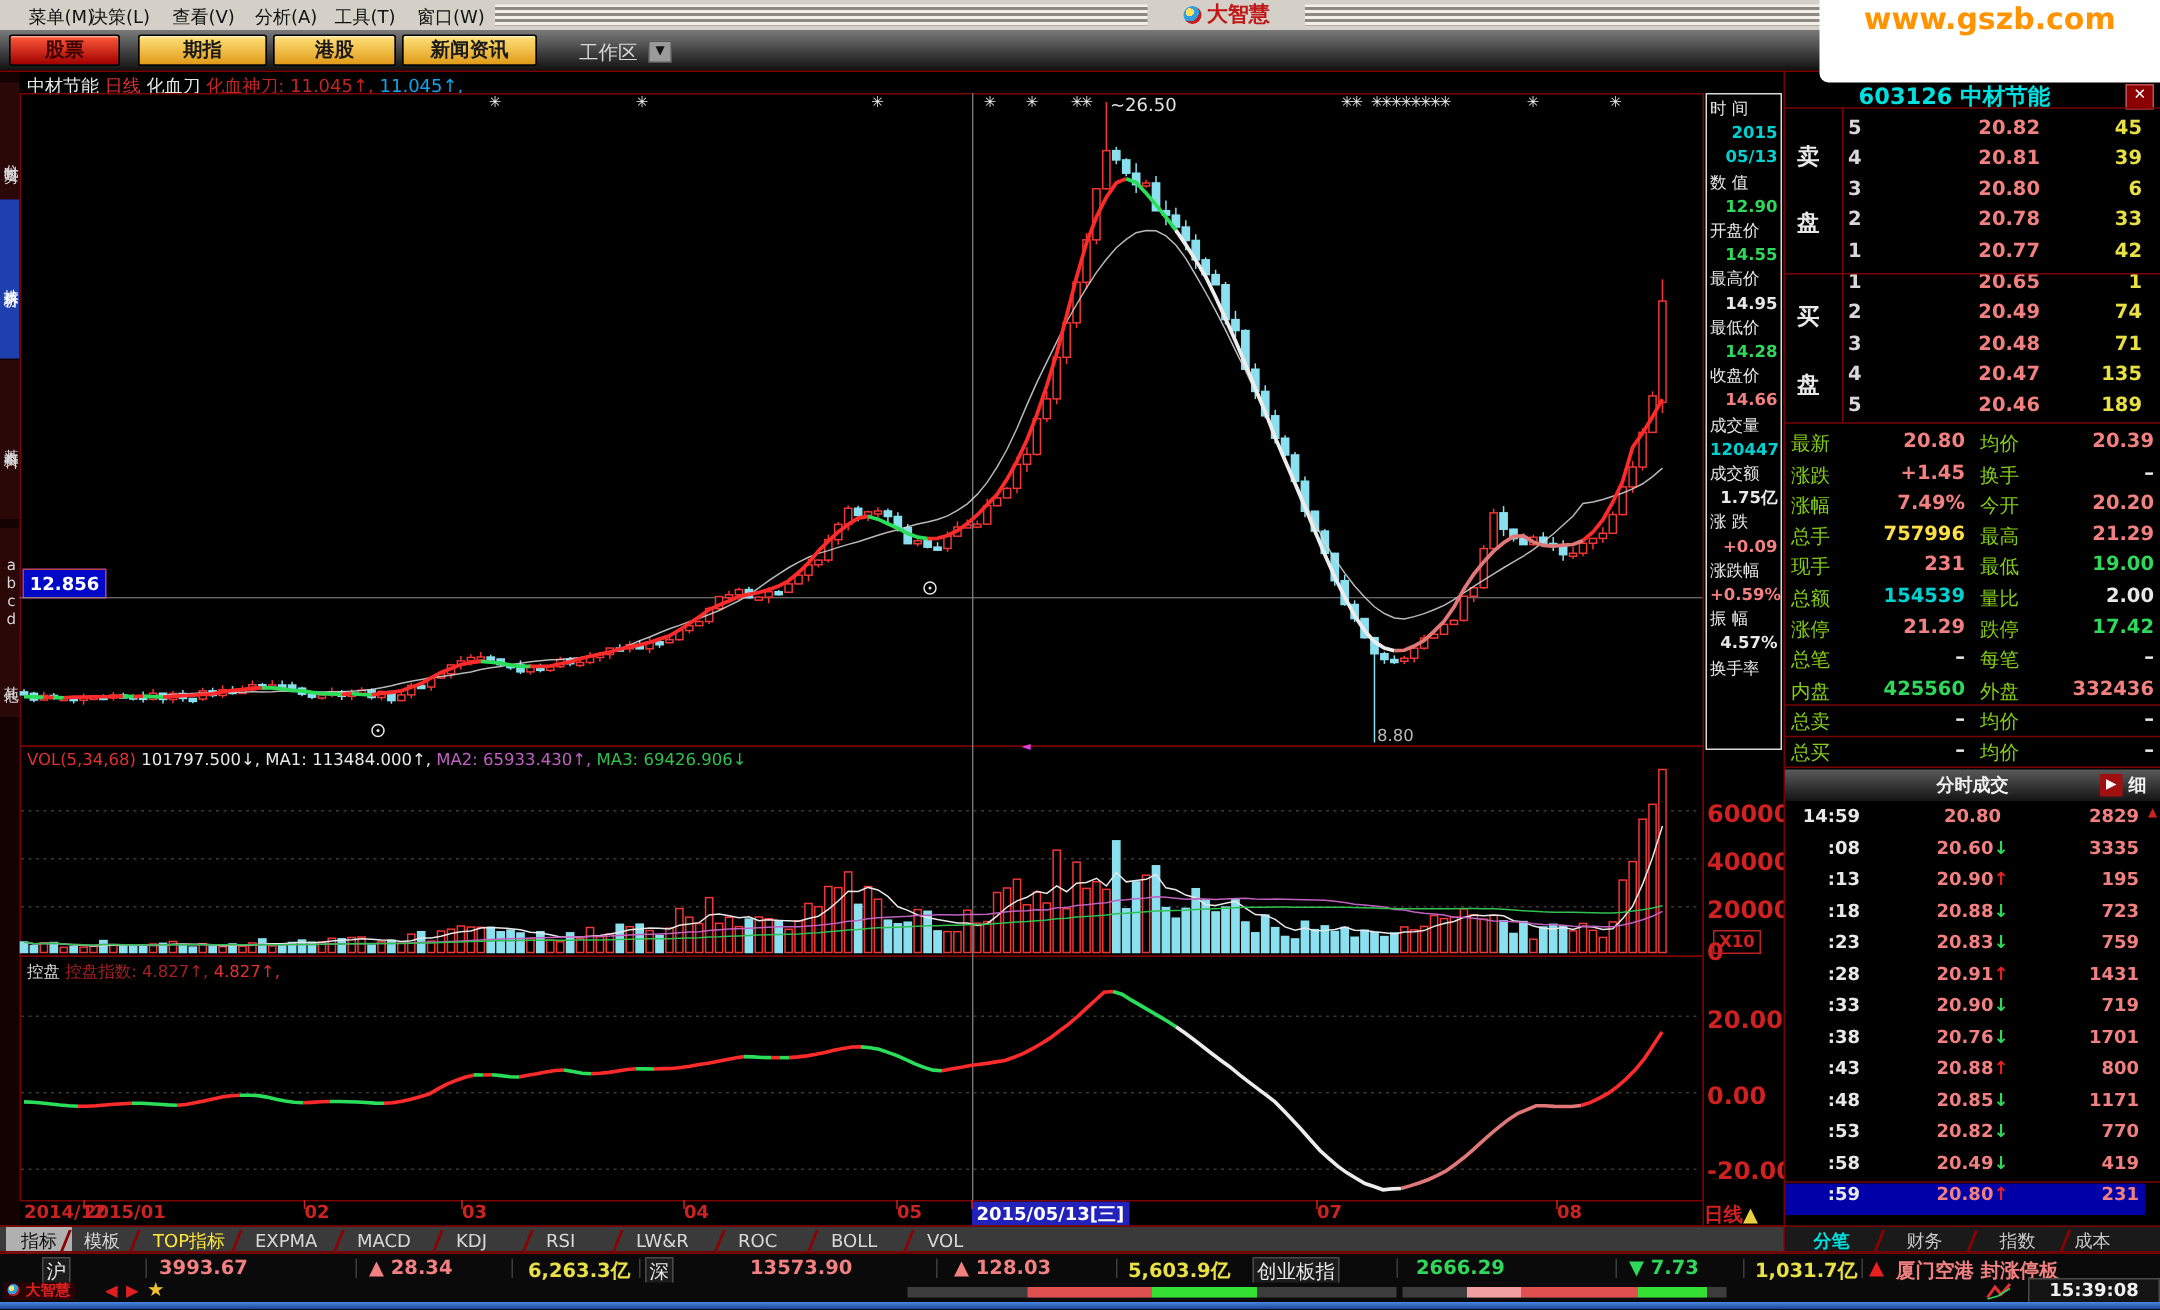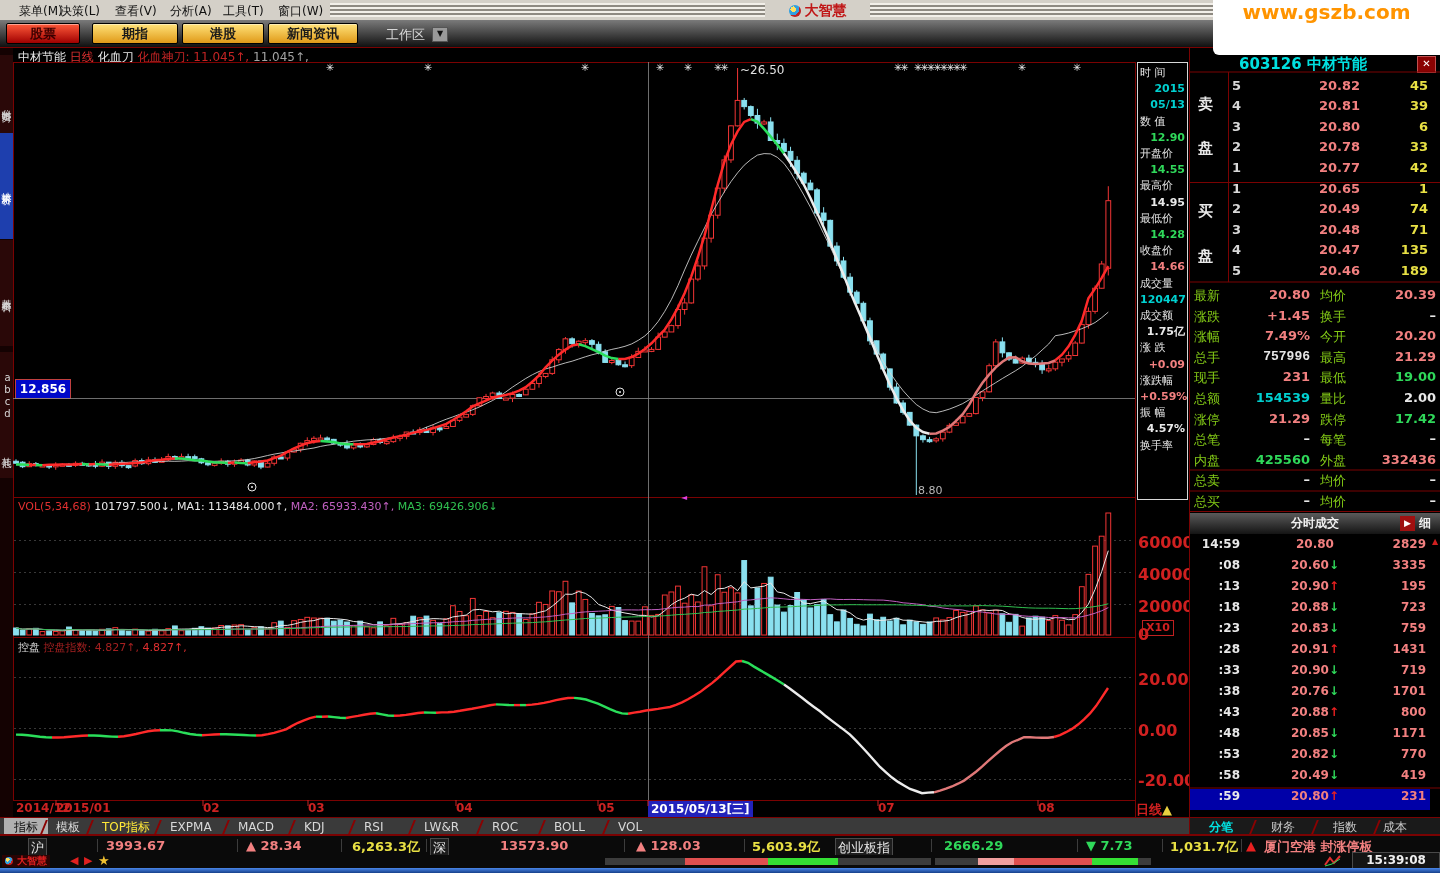--- a/index.html
+++ b/index.html
@@ -744,21 +744,21 @@
   </div>
 
 <div id="sidebar">
     <div class="side-tab" style="top: 8px; height: 96px;">分时走势</div>
     <div class="side-tab active" style="top: 86px; height: 106px;">技术分析</div>
     <div class="side-tab" style="top: 193px; height: 106px;">基本资料</div>
     <div class="side-tab" style="top: 305px; height: 88px;">abcd</div>
     <div class="side-tab" style="top: 375px; height: 56px;">其他</div>
   </div>
 
-<div id="chart-header"><span style="color: rgb(232, 232, 232);">中材节能</span><span style="color: rgb(224, 48, 48);"> 日线 </span><span style="color: rgb(232, 232, 232);">化血刀  </span><span style="color: rgb(196, 36, 36);">化血神刀: 11.045↑,</span><span style="color: #a3a3a3;"> 11.045↑,</span></div>
+<div id="chart-header"><span style="color: rgb(232, 232, 232);">中材节能</span><span style="color: rgb(224, 48, 48);"> 日线 </span><span style="color: rgb(232, 232, 232);">化血刀  </span><span style="color: rgb(196, 36, 36);">化血神刀: 11.045↑,</span><span style="color: #0ea5e9;"> 11.045↑,</span></div>
 <div id="vol-header"><span style="color: rgb(224, 48, 48);">VOL(5,34,68) </span><span style="color: rgb(232, 232, 232);">101797.500↓, </span><span style="color: rgb(232, 232, 232);">MA1: 113484.000↑, </span><span style="color: rgb(192, 96, 192);">MA2: 65933.430↑, </span><span style="color: rgb(48, 192, 80);">MA3: 69426.906↓</span></div>
 <div id="kp-header"><span style="color: rgb(216, 216, 216);">控盘 </span><span style="color: rgb(164, 32, 32);">控盘指数: 4.827↑,</span><span style="color: rgb(224, 48, 48);"> 4.827↑,</span></div>
 <div id="crosshair-label">12.856</div>
 <div id="infobox">
     <div class="info-line" style="color: rgb(232, 232, 232);">时  间</div>
     <div class="info-line val" style="color: rgb(0, 208, 208);">2015</div>
     <div class="info-line val" style="color: rgb(0, 208, 208);">05/13</div>
     <div class="info-line" style="color: rgb(232, 232, 232);">数  值</div>
     <div class="info-line val" style="color: rgb(47, 216, 90);">12.90</div>
     <div class="info-line" style="color: rgb(232, 232, 232);">开盘价</div>
@@ -903,21 +903,21 @@
         <span class="st-v" style="left: 162px; width: 84px; color: rgb(232, 232, 232);">–</span>
       </div>
       <div class="st-row" style="top: 281.2px;">
         <span class="st-l" style="left: 4px;">涨幅</span>
         <span class="st-v" style="left: 40px; width: 80px; color: rgb(242, 128, 128);">7.49%</span>
         <span class="st-l" style="left: 130px;">今开</span>
         <span class="st-v" style="left: 162px; width: 84px; color: rgb(242, 128, 128);">20.20</span>
       </div>
       <div class="st-row" style="top: 301.8px;">
         <span class="st-l" style="left: 4px;">总手</span>
-        <span class="st-v" style="left: 40px; width: 80px; color: #e5e5e5; font-family: Liberation Mono, monospace;">757996</span>
+        <span class="st-v" style="left: 40px; width: 80px; color: #fde047;">757996</span>
         <span class="st-l" style="left: 130px;">最高</span>
         <span class="st-v" style="left: 162px; width: 84px; color: rgb(242, 128, 128);">21.29</span>
       </div>
       <div class="st-row" style="top: 322.4px;">
         <span class="st-l" style="left: 4px;">现手</span>
         <span class="st-v" style="left: 40px; width: 80px; color: rgb(242, 128, 128);">231</span>
         <span class="st-l" style="left: 130px;">最低</span>
         <span class="st-v" style="left: 162px; width: 84px; color: rgb(47, 216, 90);">19.00</span>
       </div>
       <div class="st-row" style="top: 343px;">

